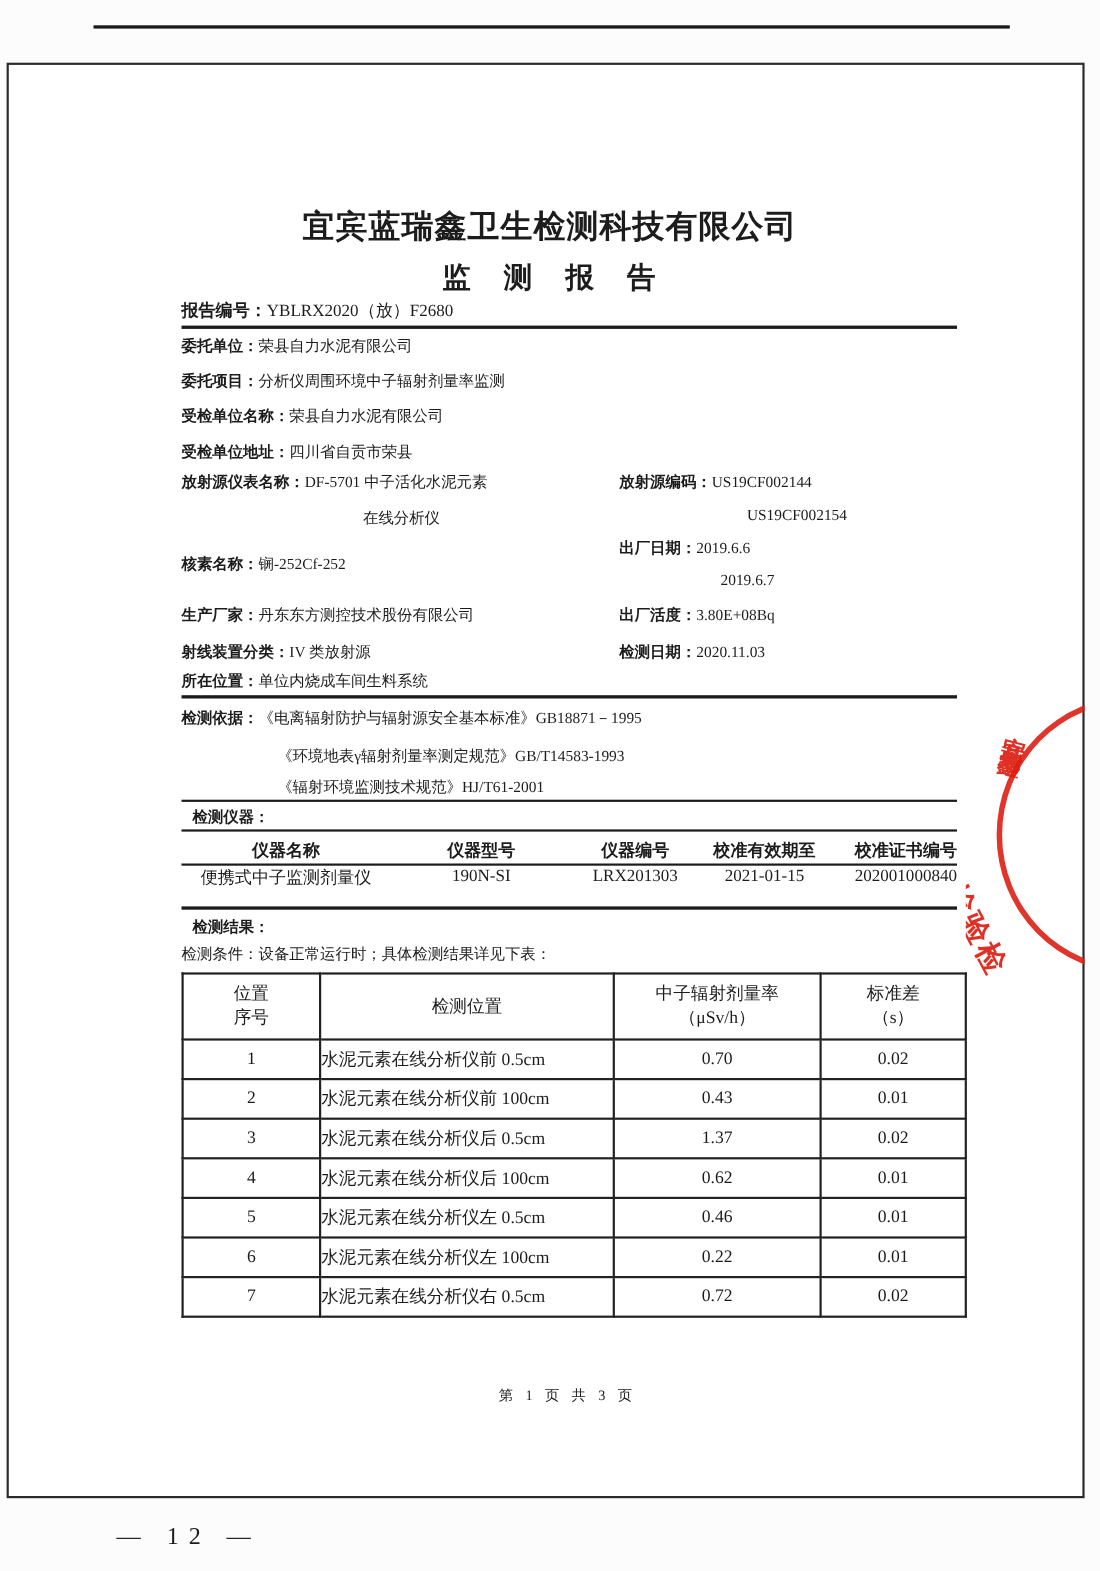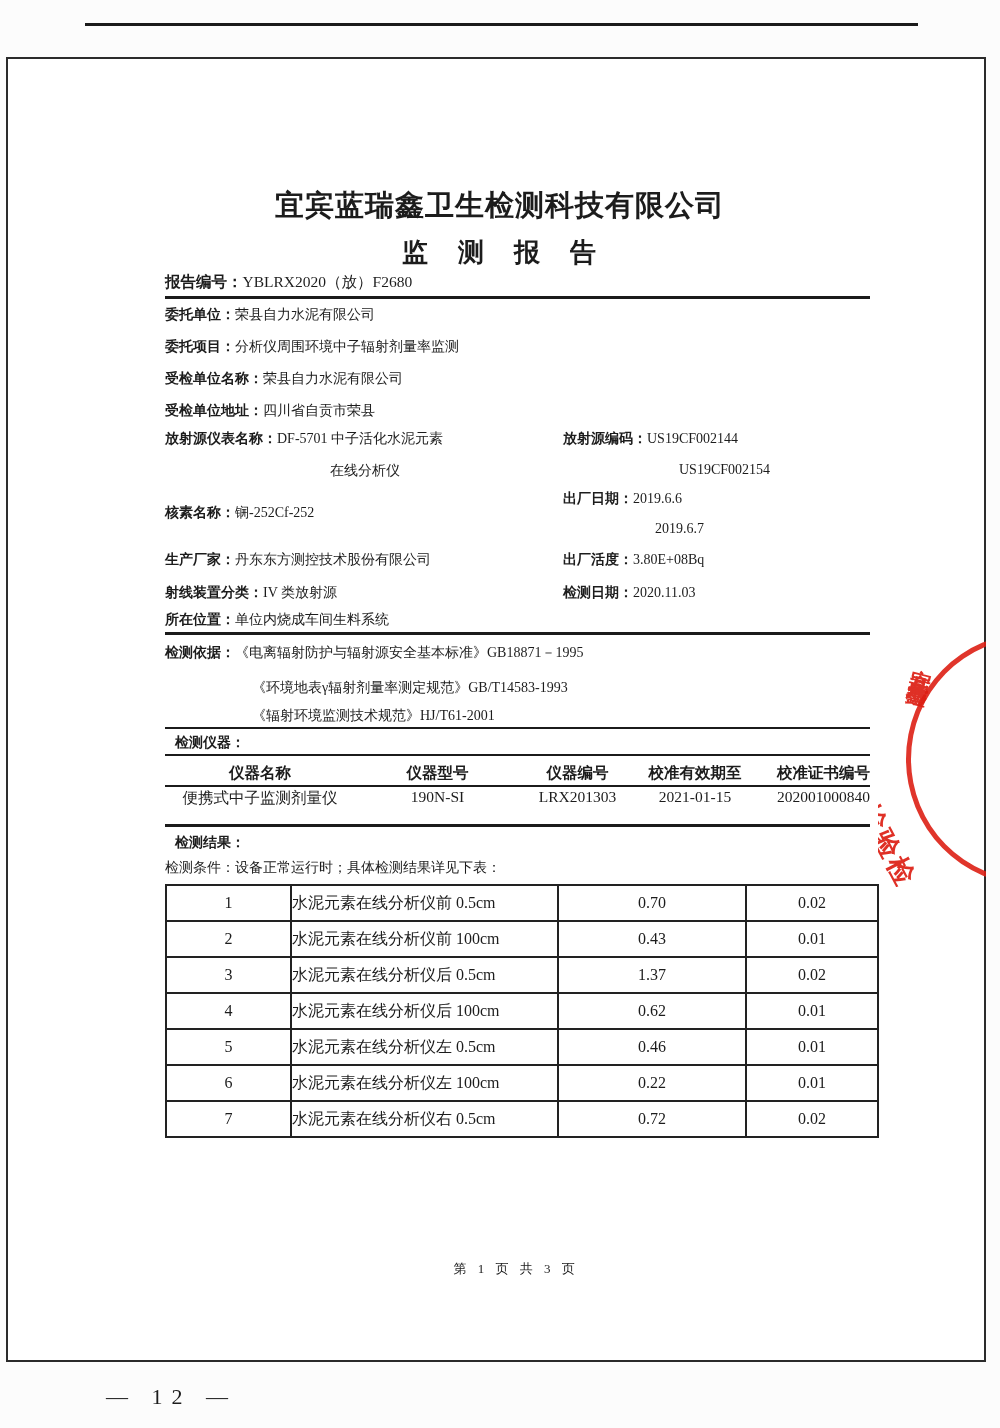--- a/index.html
+++ b/index.html
@@ -187,20 +187,43 @@
 </div>
 
 <table class="results">
   <colgroup>
       <col style="width:125px">
       <col style="width:267px">
       <col style="width:188px">
       <col style="width:132px">
     </colgroup>
   <tbody>
+      <tr>
+    <th>
+          <div class="hdr2">
+            <div>位置</div>
+            <div>序号</div>
+          </div>
+        </th>
+    <th>
+          <div>检测位置</div>
+        </th>
+    <th>
+          <div class="hdr2">
+            <div>中子辐射剂量率</div>
+            <div>（μSv/h）</div>
+          </div>
+        </th>
+    <th>
+          <div class="hdr2">
+            <div>标准差</div>
+            <div>（s）</div>
+          </div>
+        </th>
+  </tr>
   <tr>
     <td>1</td>
     <td class="pos">水泥元素在线分析仪前 0.5cm</td>
     <td>0.70</td>
     <td>0.02</td>
   </tr>
   <tr>
     <td>2</td>
     <td class="pos">水泥元素在线分析仪前 100cm</td>
     <td>0.43</td>

